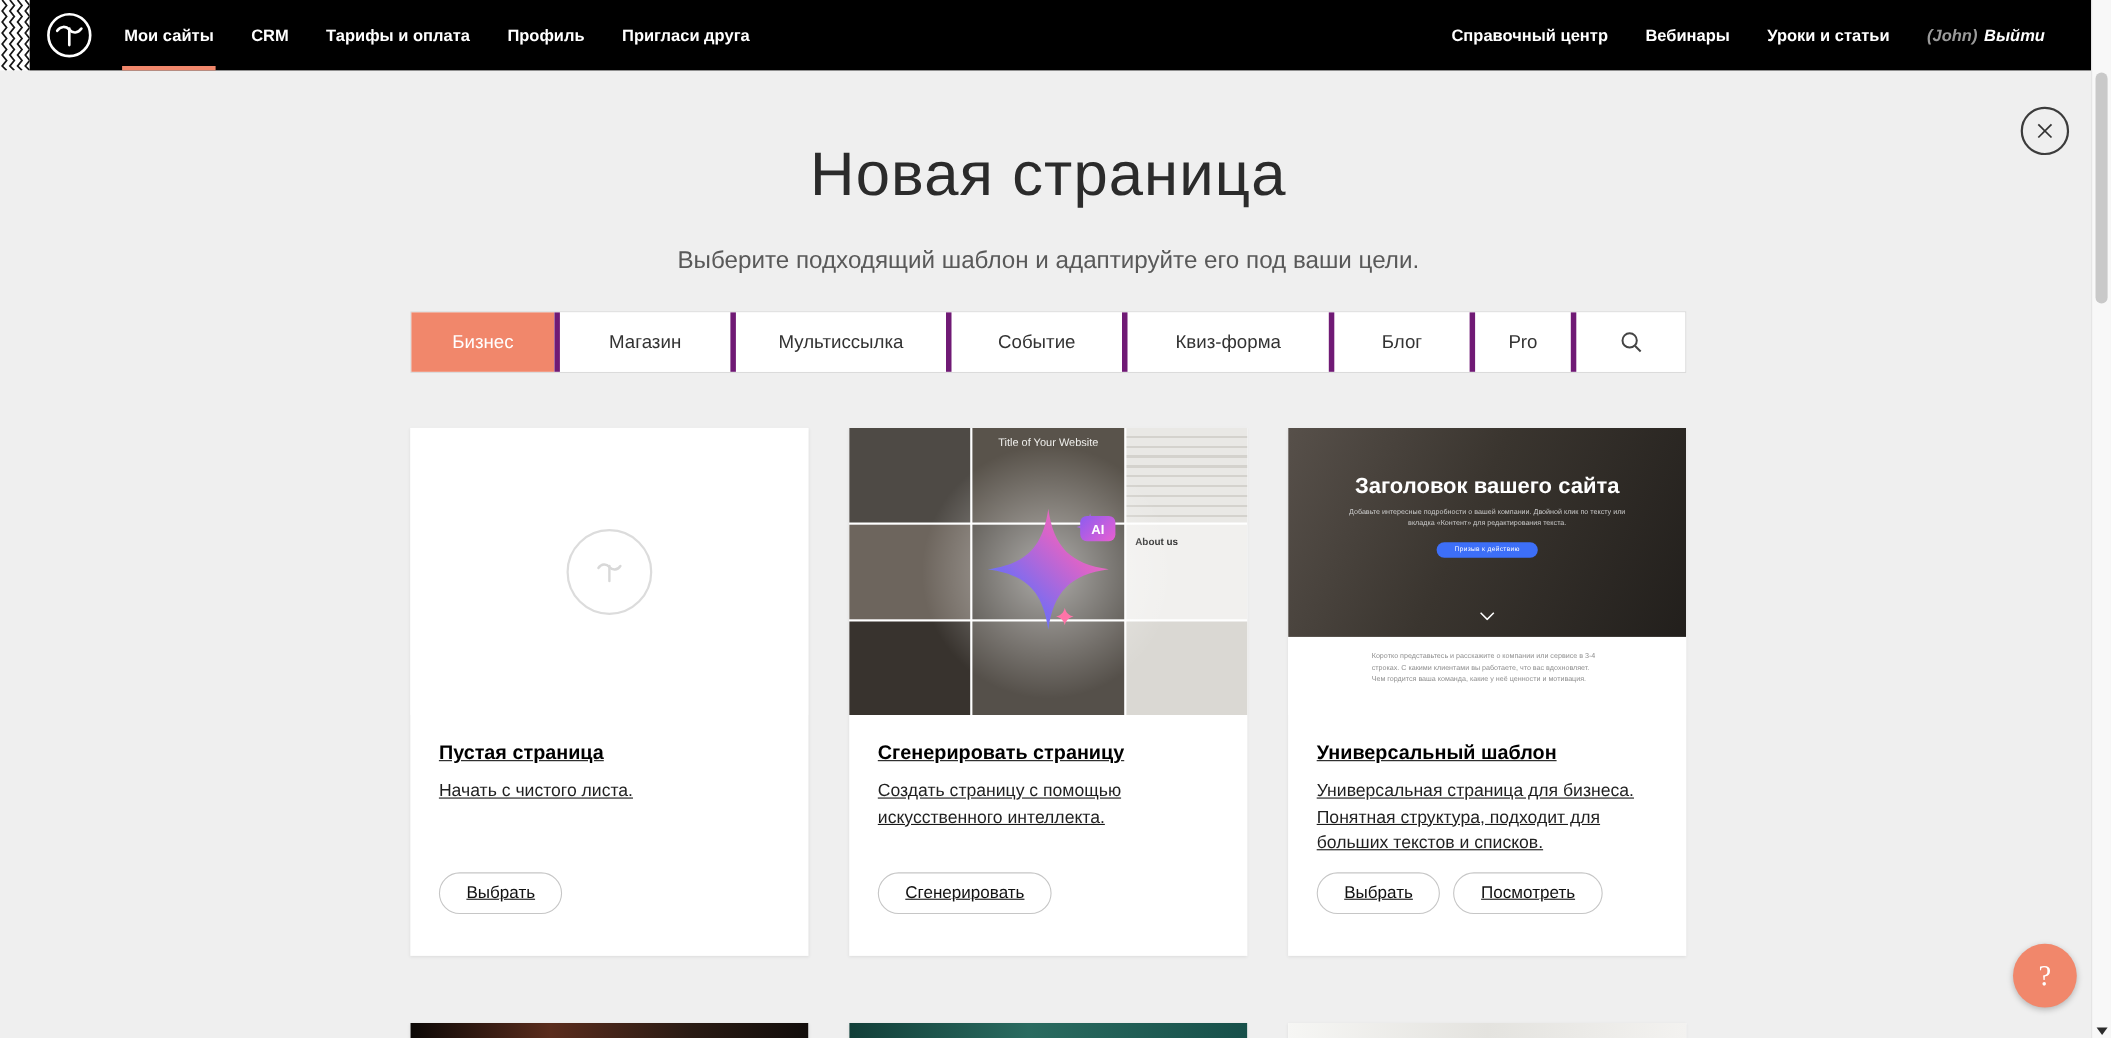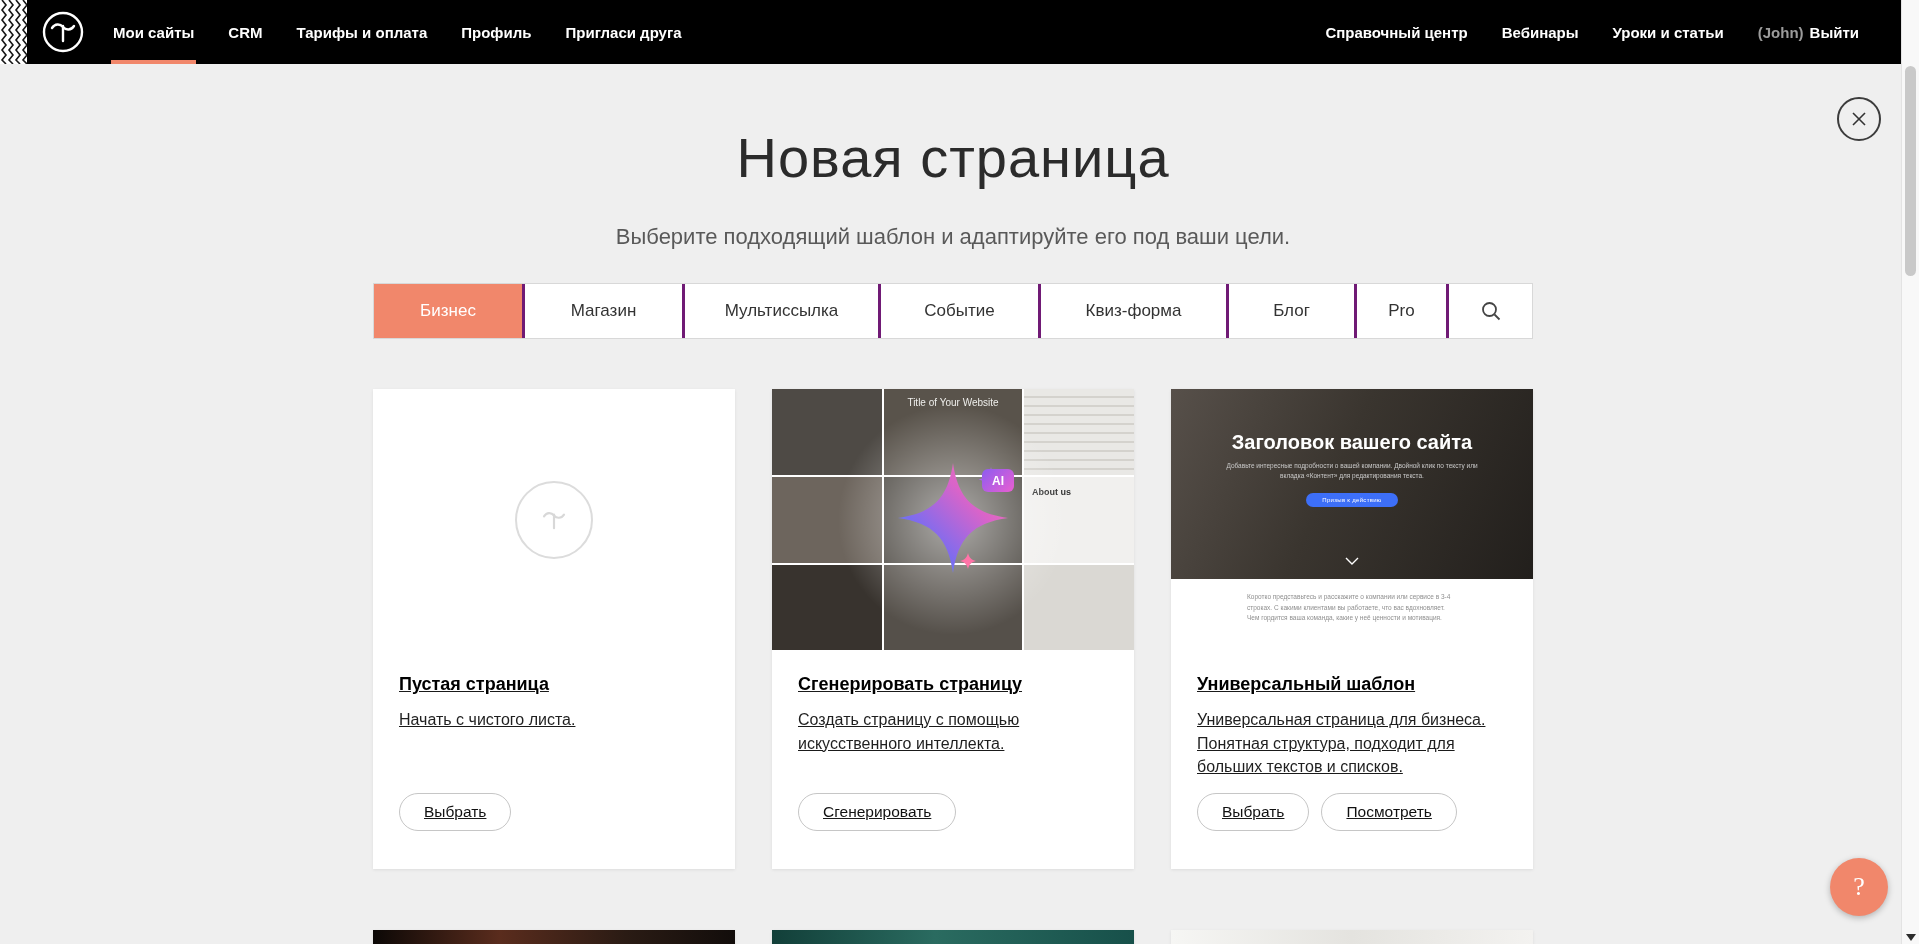--- a/index.html
+++ b/index.html
@@ -34,21 +34,21 @@
   .nav-left{display:flex;align-items:center;gap:34px;margin-left:28px;height:64px;}
   .nav-right{display:flex;align-items:center;gap:34px;margin-left:auto;padding-right:42px;height:64px;}
   .nav-item{
     color:#fff;font-size:15px;font-weight:700;text-decoration:none;
     height:64px;display:flex;align-items:center;position:relative;cursor:pointer;
     white-space:nowrap;
   }
   .nav-item.active::after{
     content:"";position:absolute;left:-2px;right:-2px;bottom:0;height:4px;background:var(--accent);
   }
-  .user-block{display:flex;align-items:center;gap:6px;white-space:nowrap;}
+  .user-block{display:flex;align-items:center;gap:6px;white-space:nowrap;font-style:italic;}
   .user-name{color:#9b9b9b;font-size:15px;font-weight:700;}
   .logout{color:#fff;font-size:15px;font-weight:700;text-decoration:none;cursor:pointer;}
 
   
   .close-btn{
     position:absolute;left:1837px;top:97px;width:44px;height:44px;border-radius:50%;
     background:var(--page-bg);border:2px solid #3c3c3c;cursor:pointer;
     display:flex;align-items:center;justify-content:center;
   }
 
@@ -64,21 +64,21 @@
     margin-top:34px;font-size:22px;font-weight:300;color:#595959;
   }
 
   
   .tabs{
     margin-top:33px;height:56px;display:flex;background:#fff;
     border:1px solid #d8d8d8;text-align:left;
   }
   .tab{
     display:flex;align-items:center;justify-content:center;
-    font-size:17px;color:#333;cursor:pointer;border-left:3px solid #701a75;
+    font-size:17px;color:#333;cursor:pointer;border-left:5px solid #701a75;
     background:#fff;white-space:nowrap;
   }
   .tab:first-child{border-left:none;}
   .tab.active{background:var(--accent);color:#fff;}
   .tab-search{flex:1;}
 
   
   .cards{
     margin-top:50px;display:grid;grid-template-columns:repeat(3,362px);gap:37px;text-align:left;
   }
@@ -216,21 +216,21 @@
     <line x1="3" y1="3" x2="15" y2="15" stroke="#333" stroke-width="1.6"></line>
     <line x1="15" y1="3" x2="3" y2="15" stroke="#333" stroke-width="1.6"></line>
   </svg>
 </button>
 
 <main class="content">
   <h1 class="page-title">Новая страница</h1>
   <p class="page-subtitle">Выберите подходящий шаблон и адаптируйте его под ваши цели.</p>
 
   <div class="tabs">
-    <div class="tab active" style="width:148px">Бизнес</div>
+    <div class="tab active" style="width:130px">Бизнес</div>
     <div class="tab" style="width:160px">Магазин</div>
     <div class="tab" style="width:196px">Мультиссылка</div>
     <div class="tab" style="width:160px">Событие</div>
     <div class="tab" style="width:188px">Квиз-форма</div>
     <div class="tab" style="width:128px">Блог</div>
     <div class="tab" style="width:92px">Pro</div>
     <div class="tab tab-search">
       <svg width="22" height="22" viewBox="0 0 22 22">
         <circle cx="9.5" cy="9.5" r="6.5" fill="none" stroke="#444" stroke-width="1.8"></circle>
         <line x1="14.5" y1="14.5" x2="19.5" y2="19.5" stroke="#444" stroke-width="1.8"></line>

